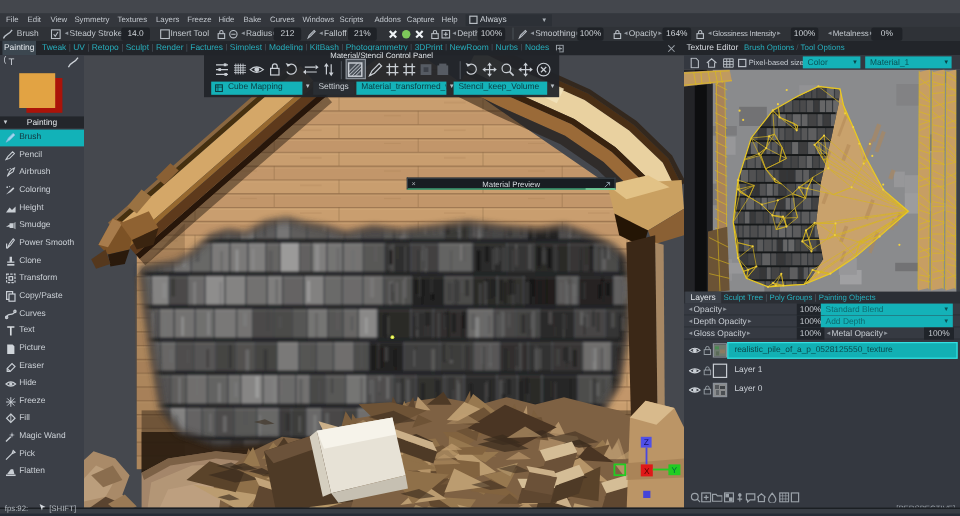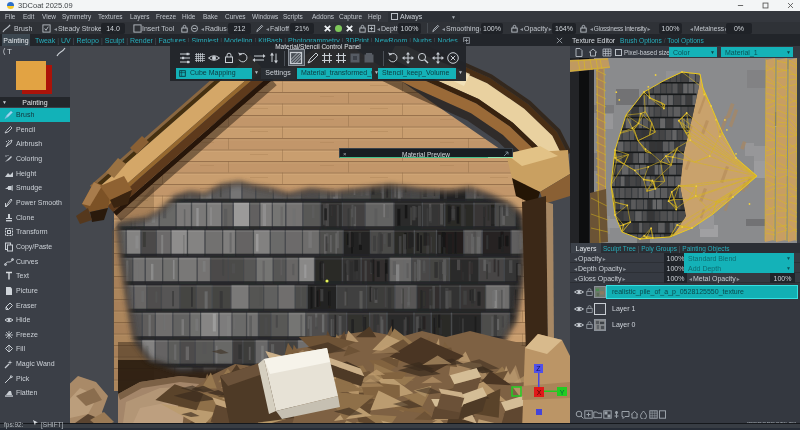--- a/index.html
+++ b/index.html
@@ -1146,33 +1146,20 @@
       <rect x="468" y="327" width="1.5" height="14" fill="#4848e0"></rect>
       <rect x="464" y="341" width="10" height="10" fill="#e01818"></rect>
       <text x="469" y="349" font-size="7" fill="#500" text-anchor="middle" font-family="Liberation Sans">X</text>
       <rect x="442" y="341" width="9" height="9" fill="none" stroke="#22cc22" stroke-width="1.5"></rect>
       <rect x="474" y="344.5" width="14" height="1.5" fill="#22cc22"></rect>
       <rect x="487" y="341" width="10" height="9" fill="#22cc22"></rect>
       <text x="492" y="348.5" font-size="7" fill="#064" text-anchor="middle" font-family="Liberation Sans">Y</text>
       <rect x="466" y="363" width="6" height="6" fill="#4444d8"></rect>
     </svg>
 
-<div id="titlebar">
-  <div class="logo"></div>
-      <div class="t">3DCoat 2025.09</div>
-  <svg class="wbtn" style="left:737px" viewBox="0 0 8 8">
-        <path d="M1,4 H7" stroke="#555" stroke-width="1"></path>
-      </svg>
-  <svg class="wbtn" style="left:762px" viewBox="0 0 8 8">
-        <rect x="1.2" y="1.2" width="5.6" height="5.6" fill="none" stroke="#555"></rect>
-      </svg>
-  <svg class="wbtn" style="left:787px" viewBox="0 0 8 8">
-        <path d="M1.2,1.2 L6.8,6.8 M6.8,1.2 L1.2,6.8" stroke="#555"></path>
-      </svg>
-</div>
 
 <div id="menubar">
   <span style="left:5px">File</span>
       <span style="left:23px">Edit</span>
       <span style="left:42px">View</span>
   <span style="left:62px">Symmetry</span>
       <span style="left:98px">Textures</span>
       <span style="left:130px">Layers</span>
   <span style="left:156px">Freeze</span>
       <span style="left:182px">Hide</span>

